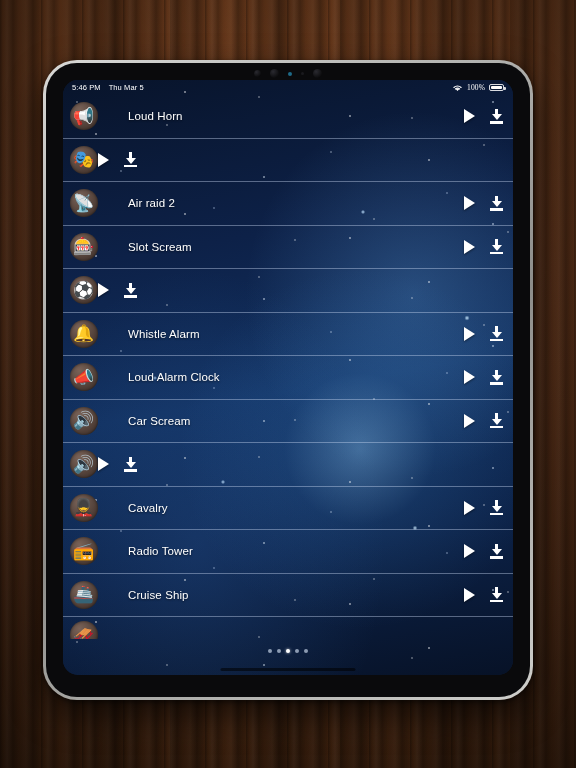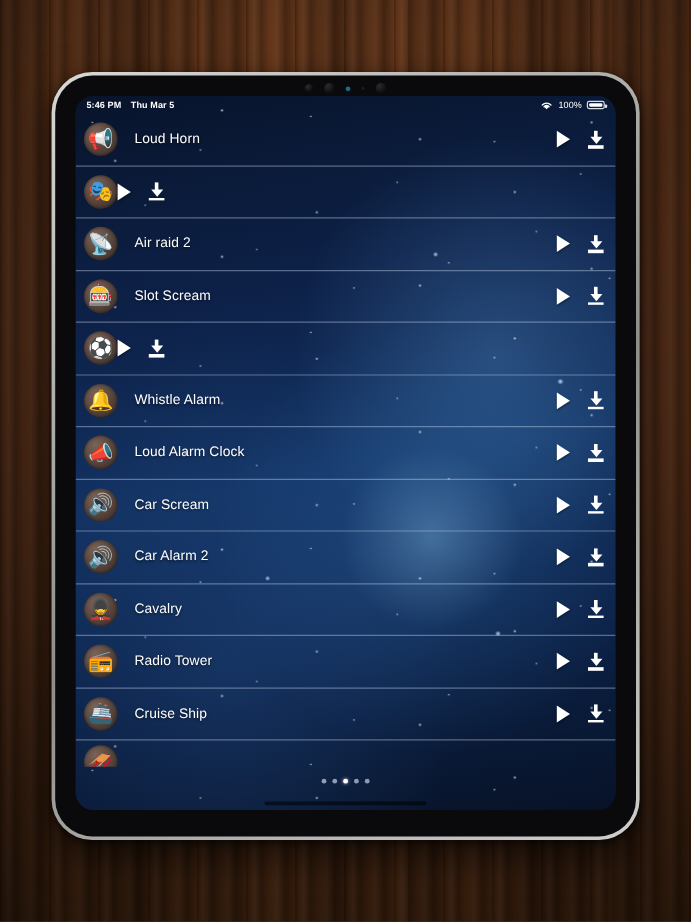--- a/index.html
+++ b/index.html
@@ -116,22 +116,22 @@
   }
 
   
   #statusbar {
     position:relative; z-index:4;
     height:15px;
     display:flex; align-items:center;
     padding:0 9px;
     font-size:7.5px; color:#fff; letter-spacing:0.1px;
   }
-  #status-left { display:flex; gap:8px; align-items:center; font-weight:700; }
-  #status-right { margin-left:auto; display:flex; gap:4px; align-items:center; }
+  #status-left { display:flex; gap:8px; align-items:center; font-weight:400; }
+  #status-right { margin-left:auto; display:flex; gap:4px; align-items:center;font-family:Liberation Serif, serif; }
   .batt { width:15px; height:7px; border:1px solid rgba(255,255,255,0.85);
     border-radius:2px; position:relative; }
   .batt i { position:absolute; inset:1px; background:#fff; border-radius:1px; display:block; }
   .batt:after{ content:""; position:absolute; right:-2.5px; top:2px; width:1.5px; height:3px;
     background:rgba(255,255,255,0.85); border-radius:0 1px 1px 0; }
 
   
   #list { position:relative; z-index:3; }
   .row {
     height:43.5px;
@@ -145,21 +145,21 @@
   .ic {
     width:28px; height:28px; min-width:28px;
     border-radius:50%;
     display:flex; align-items:center; justify-content:center;
     font-size:17px; line-height:1;
     background:radial-gradient(circle at 34% 28%, #7a6358, #4a3a33 72%, #2e2420 100%);
     box-shadow:inset 0 0 3px rgba(0,0,0,0.55);
     overflow:hidden;
   }
   .label {
-    margin-left:14px;
+    margin-left:30px;
     color:#fff;
     font-size:11.5px;
     letter-spacing:0.1px;
     text-shadow:0 1px 2px rgba(0,0,0,0.55);
     flex:1;
   }
   .actions { display:flex; align-items:center; gap:14px; }
   .play {
     width:0; height:0;
     border-left:11px solid #fff;
@@ -339,21 +339,20 @@
                 <span class="shaft"></span>
                 <span class="head"></span>
                 <span class="base"></span>
               </div>
             </div>
           </div>
           <div class="row">
             <div class="ic">
               <span>🔊</span>
             </div>
-            <div class="label">Car Alarm 2</div>
             <div class="actions">
               <div class="play"></div>
               <div class="dl">
                 <span class="shaft"></span>
                 <span class="head"></span>
                 <span class="base"></span>
               </div>
             </div>
           </div>
           <div class="row">

